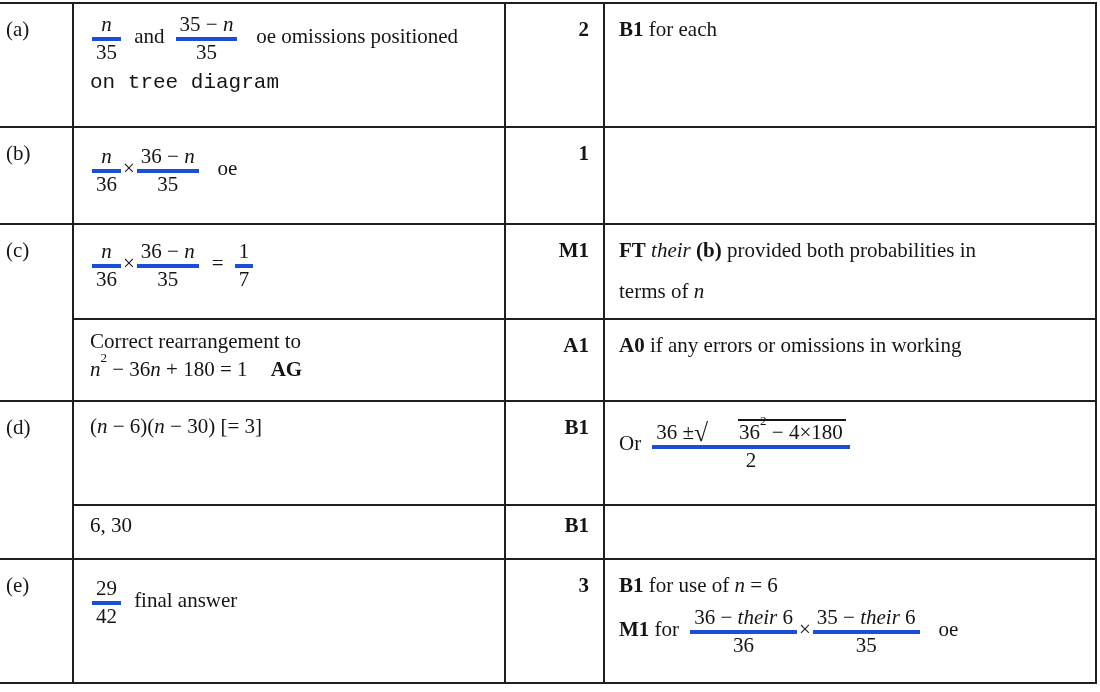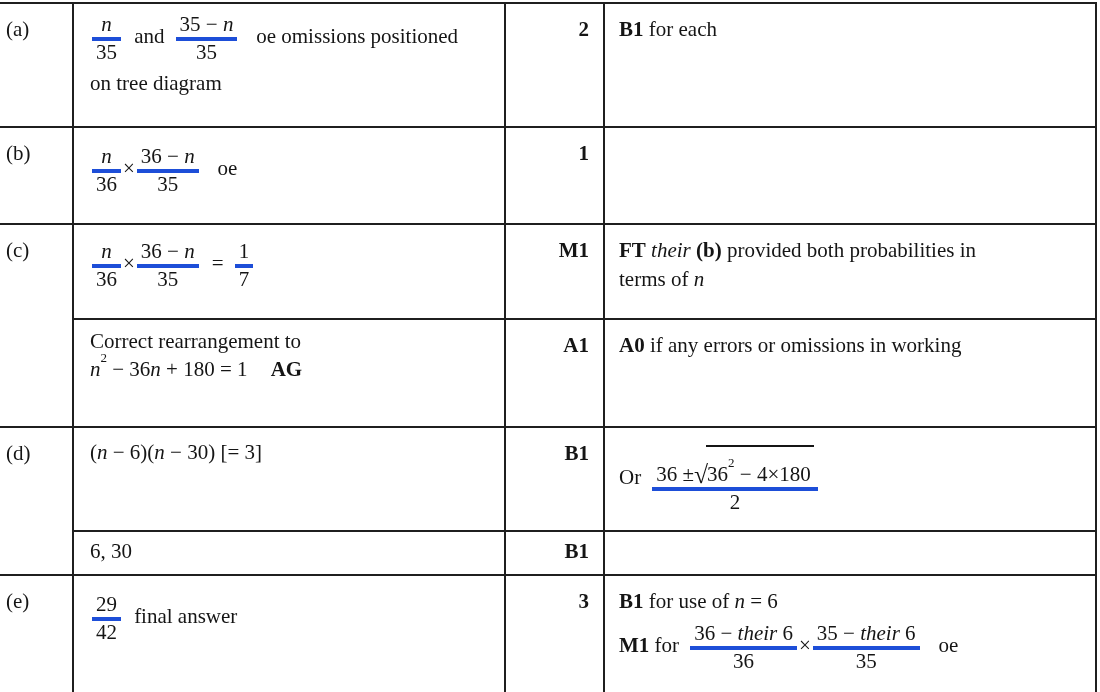--- a/index.html
+++ b/index.html
@@ -26,23 +26,23 @@
     background: #fff;
   }
   td.part-cell { border-left: none; padding: 13px 2px 0 6px; }
   td.ans-cell  { padding: 9px 8px 6px 16px; }
   td.mark-cell { padding: 13px 14px 0 2px; text-align: right; font-weight: bold; }
   td.com-cell  { padding: 13px 10px 6px 14px; }
 
   tr.r-a  { height: 124px; }
   tr.r-b  { height: 97px;  }
   tr.r-c1 { height: 95px;  }
-  tr.r-c2 { height: 108px;  }
+  tr.r-c2 { height: 82px;  }
   tr.r-d1 { height: 104px; }
-  tr.r-d2 { height: 44px;  }
+  tr.r-d2 { height: 54px;  }
   tr.r-e  { height: 124px; }
 
   .frac {
     display: inline-block;
     vertical-align: middle;
     text-align: center;
     line-height: 1.12;
     margin: 0 2px;
   }
   .fr-num, .fr-den { display: block; padding: 0 4px; white-space: nowrap; }
@@ -66,25 +66,26 @@
   .sqrt-sign {
     display: inline-block;
     font-size: 1.22em;
     line-height: 0.85;
     vertical-align: -0.08em;
     letter-spacing: -0.08em;
   }
   .sqrt-body {
     display: inline-block;
     border-top: 2px solid #151515;
-    padding: 16px 3px 0 1px;
+    padding: 0 3px 0 1px;
+    margin-left: 32px;
   }
 
-  .ans-line2 { margin-top: 7px; }
-  .com-line2 { margin-top: 4px; }
+  .ans-line2 { margin-top: 7px; font-family: Liberation Mono, monospace; }
+  .com-line2 { margin-top: 16px; }
   .com-line2-frac { margin-top: 8px; }
   .nowrap { white-space: nowrap; }
 </style>
 </head>
 <body>
 
 <table class="ms">
   <colgroup>
     <col style="width:73px">
     <col style="width:432px">

